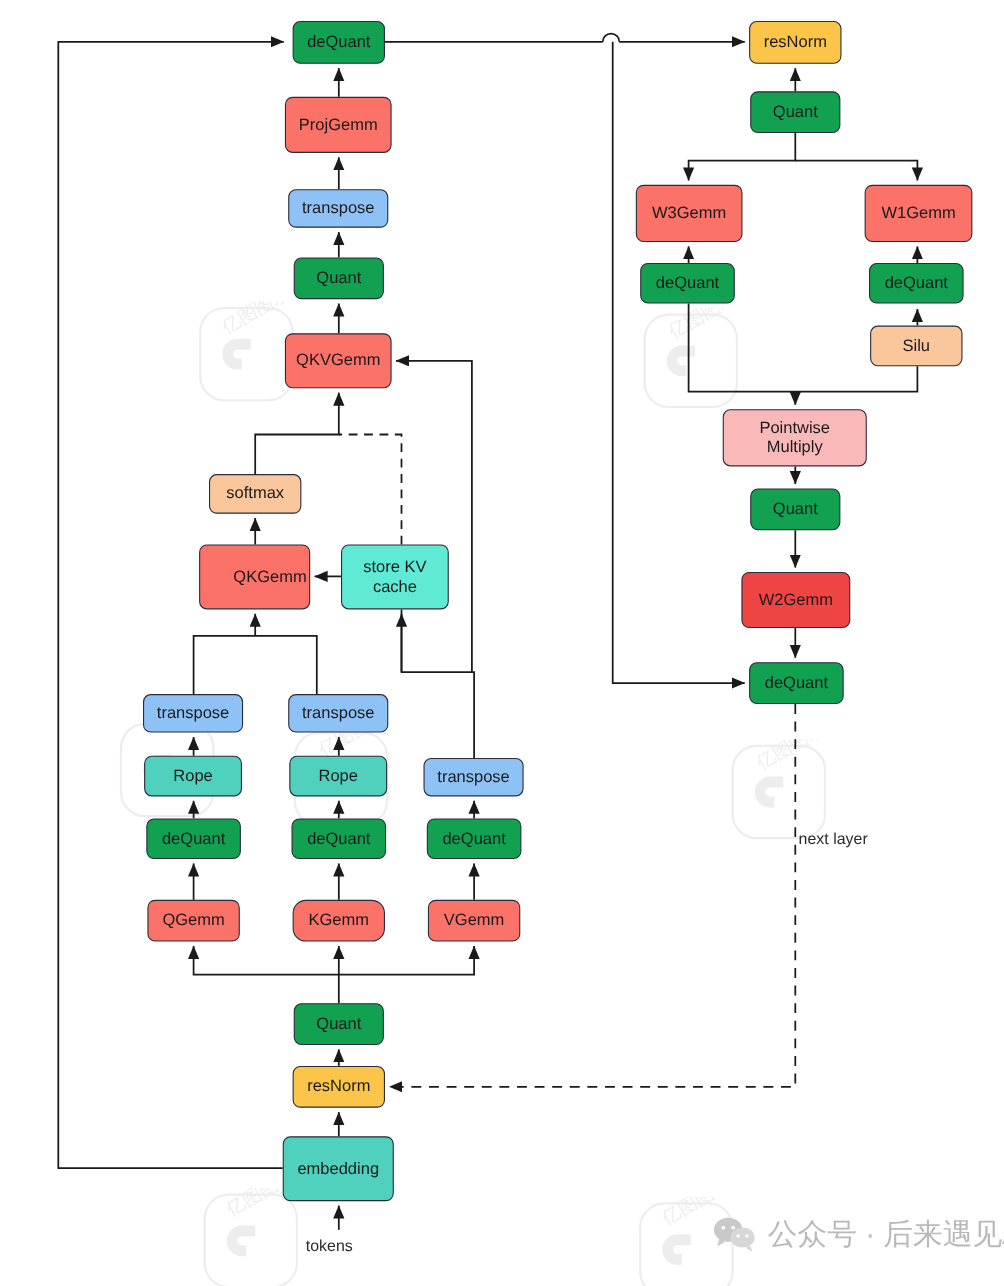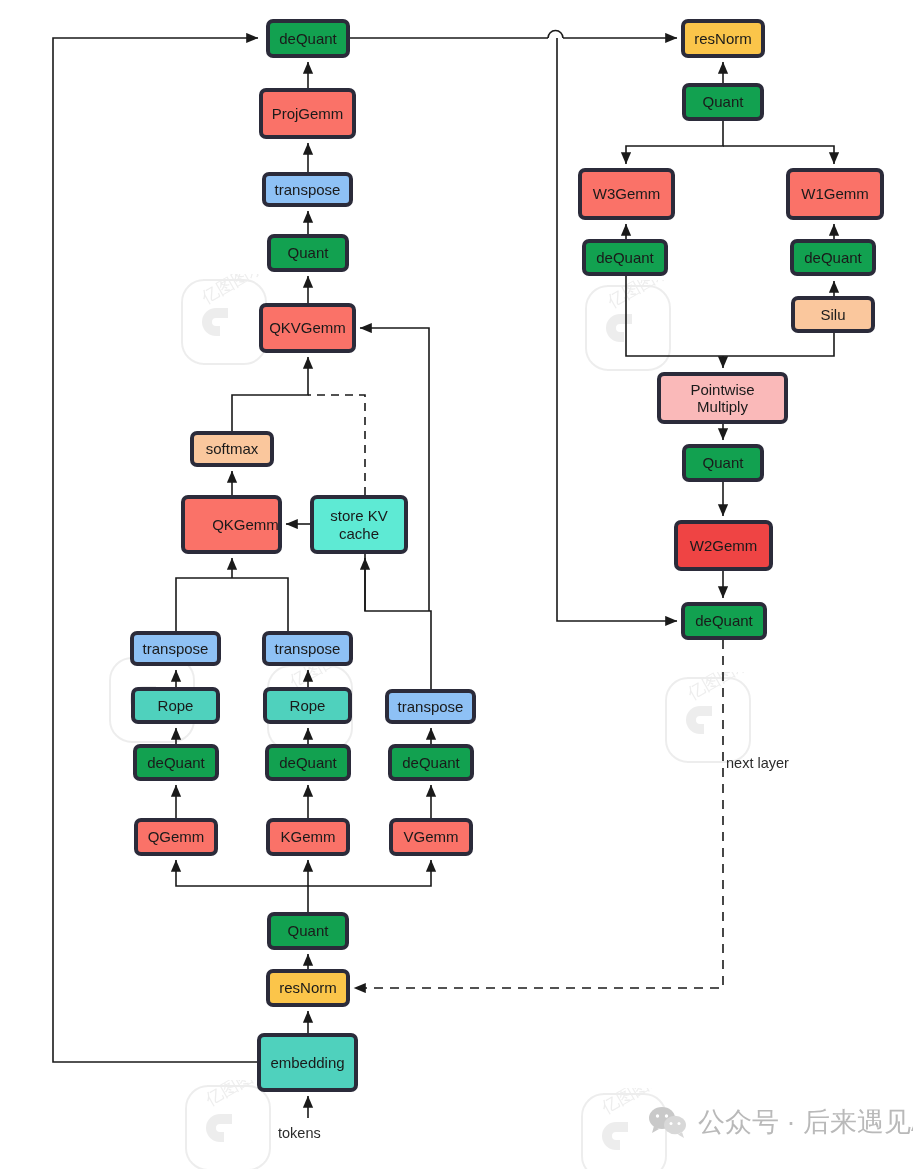--- a/index.html
+++ b/index.html
@@ -1,18 +1,18 @@
 <!DOCTYPE html>
 <html><head>
 <meta charset="utf-8">
 <style>
   html,body{margin:0;padding:0;background:#ffffff;}
   body{font-family:"Liberation Sans",sans-serif;}
   #canvas{position:relative;width:913px;height:1169px;background:#fff;overflow:hidden;}
-  .node{position:absolute;box-sizing:border-box;border:4px solid #404040;border-radius:7px;
+  .node{position:absolute;box-sizing:border-box;border:1px solid #404040;border-radius:7px;
         display:flex;align-items:center;justify-content:center;text-align:center;
         font-size:15px;color:#1a1a1a;line-height:1.15;white-space:pre-line;
         font-family:"Liberation Sans",sans-serif;}
   .lbl{position:absolute;font-size:14.5px;color:#2b2b2b;white-space:nowrap;
        font-family:"Liberation Sans",sans-serif;}
   #edges{position:absolute;left:0;top:0;width:913px;height:1169px;pointer-events:none;}
   .wm{position:absolute;opacity:0.9;pointer-events:none;}
   .brand{position:absolute;display:flex;align-items:center;gap:10px;pointer-events:none;}
   .brand-txt{font-size:27px;color:#b9b9b9;font-family:"Liberation Sans",sans-serif;white-space:nowrap;}
 </style>
@@ -140,21 +140,21 @@
 cache</div>
   <div class="node" style="left: 130px; top: 631px; width: 91px; height: 35px; background: rgb(142, 193, 245); border-color: rgb(43, 43, 58);">transpose</div>
   <div class="node" style="left: 262px; top: 631px; width: 91px; height: 35px; background: rgb(142, 193, 245); border-color: rgb(43, 43, 58);">transpose</div>
   <div class="node" style="left: 131px; top: 687px; width: 89px; height: 37px; background: rgb(79, 209, 189); border-color: rgb(43, 43, 58);">Rope</div>
   <div class="node" style="left: 263px; top: 687px; width: 89px; height: 37px; background: rgb(79, 209, 189); border-color: rgb(43, 43, 58);">Rope</div>
   <div class="node" style="left: 385px; top: 689px; width: 91px; height: 35px; background: rgb(142, 193, 245); border-color: rgb(43, 43, 58);">transpose</div>
   <div class="node" style="left: 133px; top: 744px; width: 86px; height: 37px; background: rgb(18, 161, 80); border-color: rgb(43, 43, 58);">deQuant</div>
   <div class="node" style="left: 265px; top: 744px; width: 86px; height: 37px; background: rgb(18, 161, 80); border-color: rgb(43, 43, 58);">deQuant</div>
   <div class="node" style="left: 388px; top: 744px; width: 86px; height: 37px; background: rgb(18, 161, 80); border-color: rgb(43, 43, 58);">deQuant</div>
   <div class="node" style="left: 134px; top: 818px; width: 84px; height: 38px; background: rgb(250, 114, 104); border-color: rgb(43, 43, 58);">QGemm</div>
-  <div class="node" style="left: 266px; top: 818px; width: 84px; height: 38px; background: rgb(250, 114, 104); border-color: rgb(43, 43, 58);">KGemm</div>
+  <div class="node" style="left: 266px; top: 818px; width: 84px; height: 38px; background: rgb(250, 114, 104); border-color: rgb(43, 43, 58); border-radius: 12px;">KGemm</div>
   <div class="node" style="left: 389px; top: 818px; width: 84px; height: 38px; background: rgb(250, 114, 104); border-color: rgb(43, 43, 58);">VGemm</div>
   <div class="node" style="left: 267px; top: 912px; width: 82px; height: 38px; background: rgb(18, 161, 80); border-color: rgb(43, 43, 58);">Quant</div>
   <div class="node" style="left: 266px; top: 969px; width: 84px; height: 38px; background: rgb(251, 197, 74); border-color: rgb(43, 43, 58);">resNorm</div>
   <div class="node" style="left: 257px; top: 1033px; width: 101px; height: 59px; background: rgb(79, 209, 189); border-color: rgb(43, 43, 58);">embedding</div>
   <div class="node" style="left: 681px; top: 19px; width: 84px; height: 39px; background: rgb(251, 197, 74); border-color: rgb(43, 43, 58);">resNorm</div>
   <div class="node" style="left: 682px; top: 83px; width: 82px; height: 38px; background: rgb(18, 161, 80); border-color: rgb(43, 43, 58);">Quant</div>
   <div class="node" style="left: 578px; top: 168px; width: 97px; height: 52px; background: rgb(250, 114, 104); border-color: rgb(43, 43, 58);">W3Gemm</div>
   <div class="node" style="left: 786px; top: 168px; width: 98px; height: 52px; background: rgb(250, 114, 104); border-color: rgb(43, 43, 58);">W1Gemm</div>
   <div class="node" style="left: 582px; top: 239px; width: 86px; height: 37px; background: rgb(18, 161, 80); border-color: rgb(43, 43, 58);">deQuant</div>
   <div class="node" style="left: 790px; top: 239px; width: 86px; height: 37px; background: rgb(18, 161, 80); border-color: rgb(43, 43, 58);">deQuant</div>

